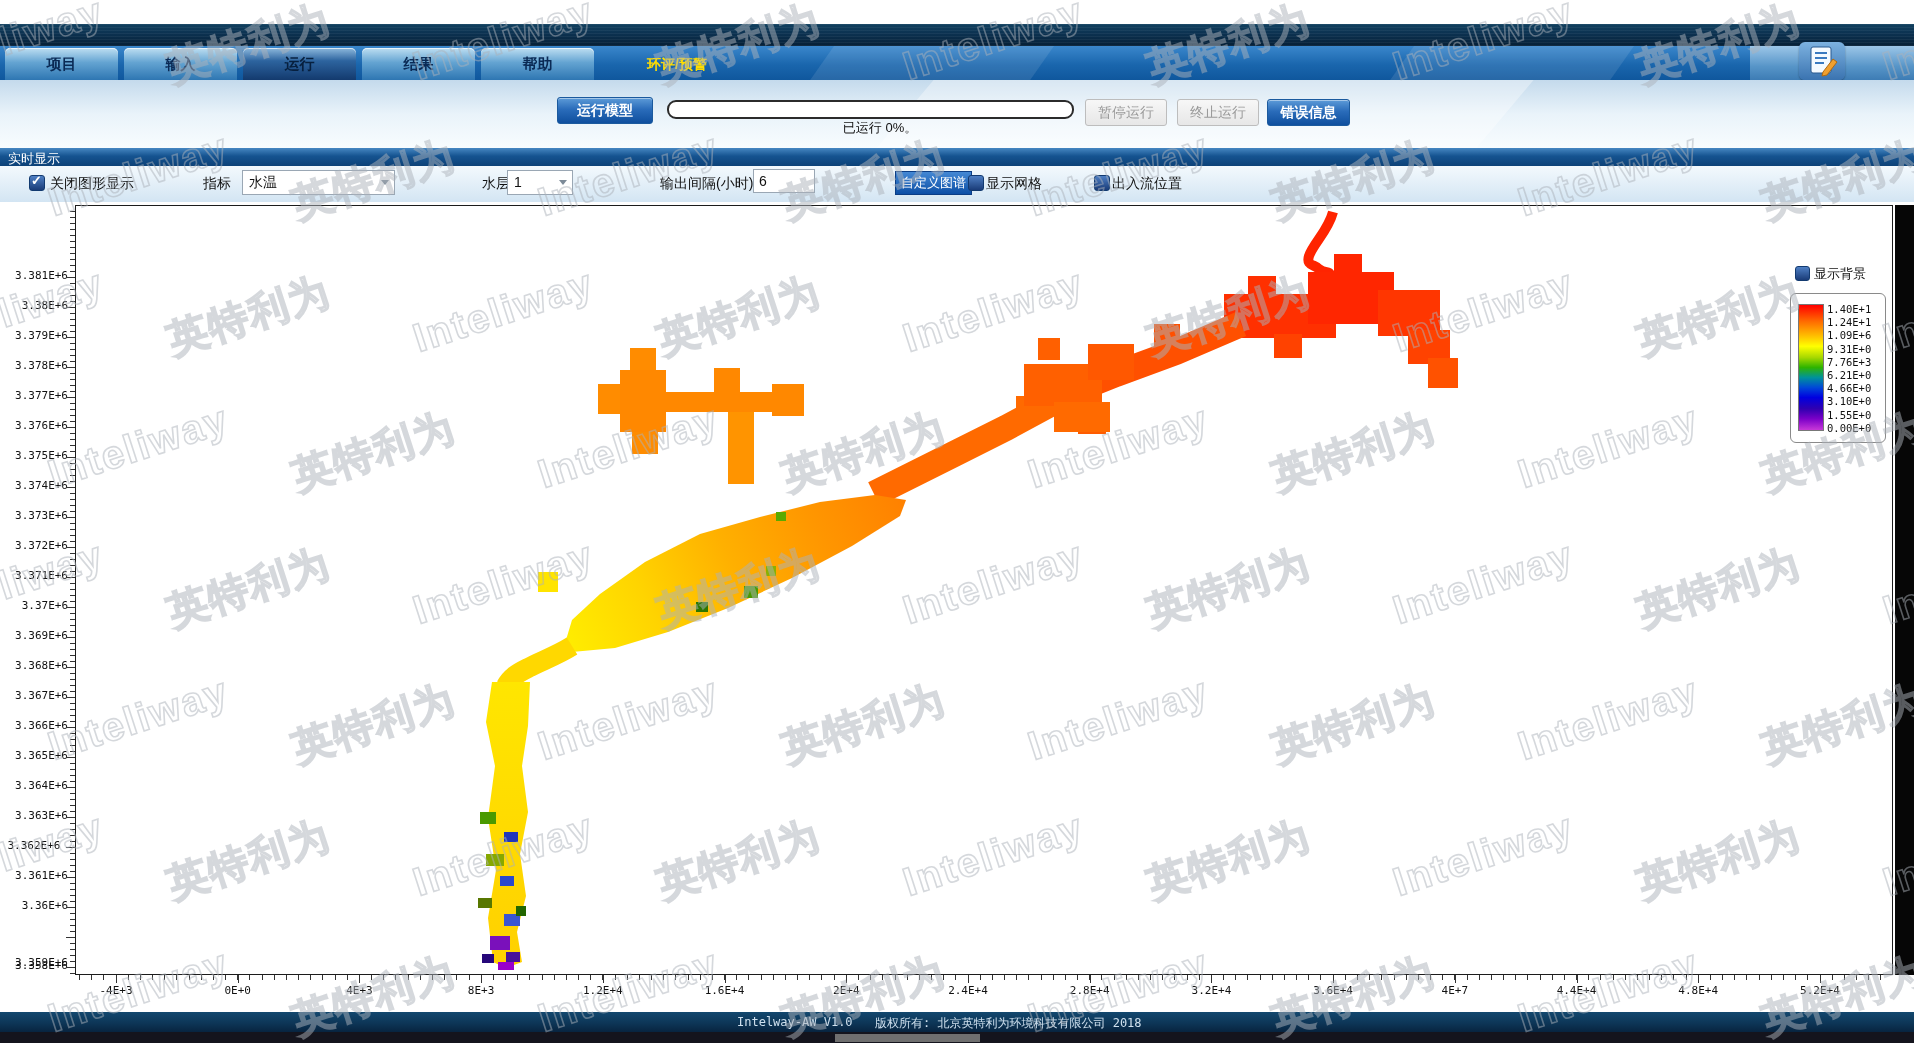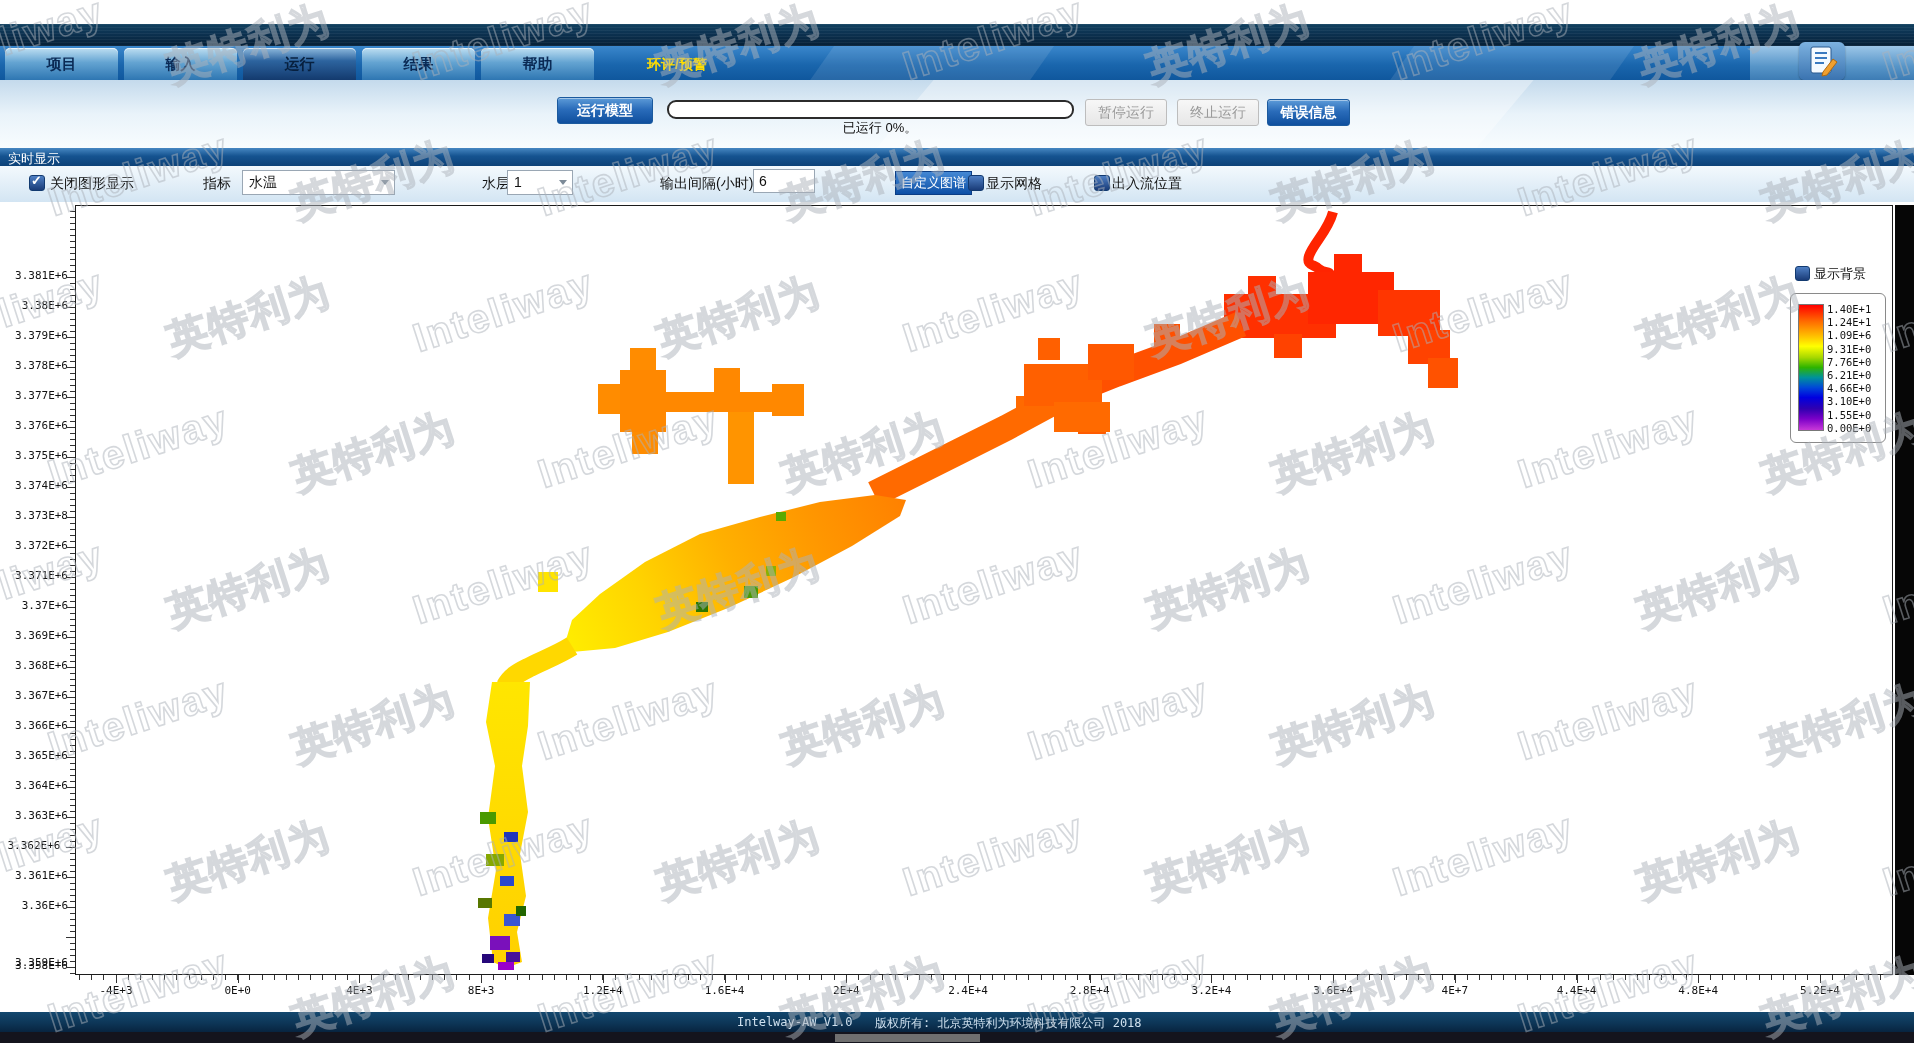--- a/index.html
+++ b/index.html
@@ -228,21 +228,21 @@
     </svg>
 
     <div class="abs cb" style="left:1795px;top:64px;width:13px;height:13px;"></div>
     <span class="abs bgtoggle-lbl" style="left:1814px;top:63px;">显示背景</span>
     <div class="abs legend-box" id="legendBox">
       <div class="abs colorbar"></div>
     <div class="abs leglab" style="top: 9px;">1.40E+1</div>
         <div class="abs leglab" style="top: 22.2px;">1.24E+1</div>
         <div class="abs leglab" style="top: 35.4px;">1.09E+6</div>
         <div class="abs leglab" style="top: 48.6px;">9.31E+0</div>
-        <div class="abs leglab" style="top: 61.8px;">7.76E+0</div>
+        <div class="abs leglab" style="top: 61.8px;">7.76E+3</div>
         <div class="abs leglab" style="top: 75px;">6.21E+0</div>
         <div class="abs leglab" style="top: 88.2px;">4.66E+0</div>
         <div class="abs leglab" style="top: 101.4px;">3.10E+0</div>
         <div class="abs leglab" style="top: 114.6px;">1.55E+0</div>
         <div class="abs leglab" style="top: 127.8px;">0.00E+0</div>
       </div>
   <div class="abs ylab" style="top: 67px;">3.381E+6</div>
       <div class="abs tick" style="left: 66px; width: 9px; height: 1px; top: 75px;"></div>
       <div class="abs ylab" style="top: 97px;">3.38E+6</div>
       <div class="abs tick" style="left: 66px; width: 9px; height: 1px; top: 105px;"></div>
@@ -251,21 +251,21 @@
       <div class="abs ylab" style="top: 157px;">3.378E+6</div>
       <div class="abs tick" style="left: 66px; width: 9px; height: 1px; top: 165px;"></div>
       <div class="abs ylab" style="top: 187px;">3.377E+6</div>
       <div class="abs tick" style="left: 66px; width: 9px; height: 1px; top: 195px;"></div>
       <div class="abs ylab" style="top: 217px;">3.376E+6</div>
       <div class="abs tick" style="left: 66px; width: 9px; height: 1px; top: 225px;"></div>
       <div class="abs ylab" style="top: 247px;">3.375E+6</div>
       <div class="abs tick" style="left: 66px; width: 9px; height: 1px; top: 255px;"></div>
       <div class="abs ylab" style="top: 277px;">3.374E+6</div>
       <div class="abs tick" style="left: 66px; width: 9px; height: 1px; top: 285px;"></div>
-      <div class="abs ylab" style="top: 307px;">3.373E+8</div>
+      <div class="abs ylab" style="top: 307px;">3.373E+6</div>
       <div class="abs tick" style="left: 66px; width: 9px; height: 1px; top: 315px;"></div>
       <div class="abs ylab" style="top: 337px;">3.372E+6</div>
       <div class="abs tick" style="left: 66px; width: 9px; height: 1px; top: 345px;"></div>
       <div class="abs ylab" style="top: 367px;">3.371E+6</div>
       <div class="abs tick" style="left: 66px; width: 9px; height: 1px; top: 375px;"></div>
       <div class="abs ylab" style="top: 397px;">3.37E+6</div>
       <div class="abs tick" style="left: 66px; width: 9px; height: 1px; top: 405px;"></div>
       <div class="abs ylab" style="top: 427px;">3.369E+6</div>
       <div class="abs tick" style="left: 66px; width: 9px; height: 1px; top: 435px;"></div>
       <div class="abs ylab" style="top: 457px;">3.368E+6</div>

